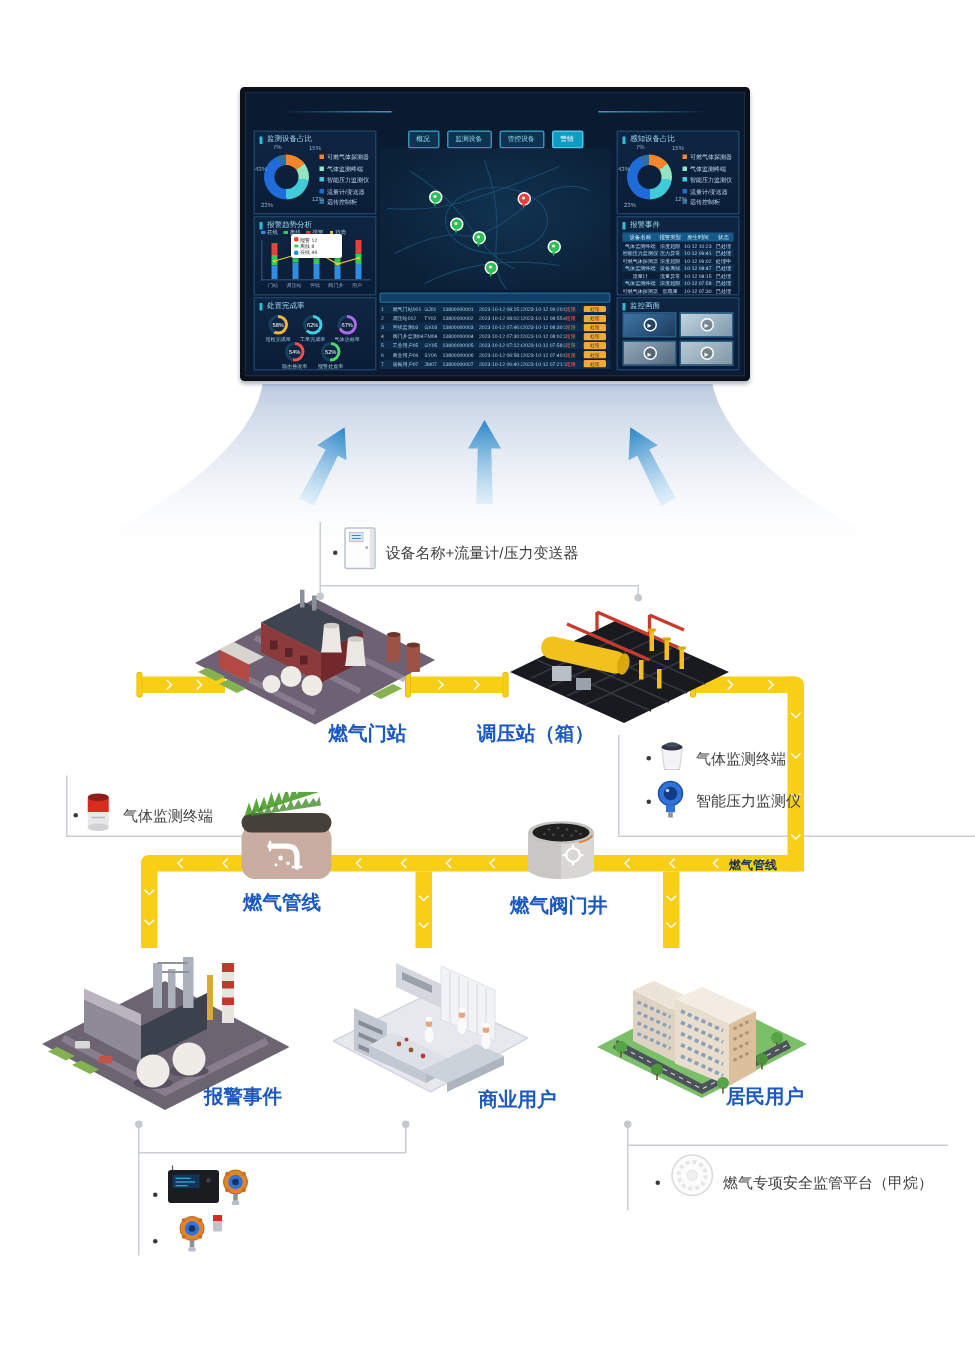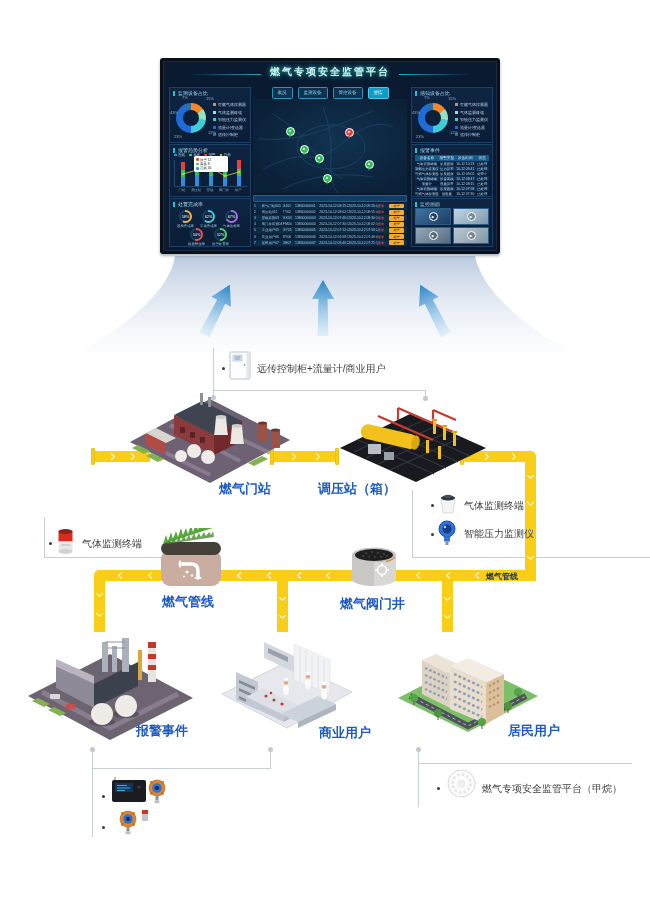--- a/index.html
+++ b/index.html
@@ -120,21 +120,20 @@
       <path d="M0,-26 L-11,-7 L-4.5,-7 L-5.5,30 L5.5,30 L4.5,-7 L11,-7 Z" fill="url(#garr)"></path>
     </g>
     <g transform="translate(372,52) rotate(-27)">
       <path d="M0,-26 L-11,-7 L-4.5,-7 L-5.5,30 L5.5,30 L4.5,-7 L11,-7 Z" fill="url(#garr)"></path>
     </g>
   </svg>
 
   <div id="screen">
     <div class="hdr">
       <span class="hline l"></span>
-      <div class="stitle">燃气专项安全监管平台</div>
       <span class="hline r"></span>
     </div>
 
     <div class="panel" style="left:6px;top:26px;width:80px;height:54px">
       <div class="ptitle">监测设备占比</div>
       <div class="donut" id="donutL" style="background: conic-gradient(rgb(245, 134, 43) 0%, rgb(245, 134, 43) 15%, rgb(147, 228, 193) 15%, rgb(147, 228, 193) 27%, rgb(65, 203, 216) 27%, rgb(65, 203, 216) 50%, rgb(31, 107, 215) 50%, rgb(31, 107, 215) 93%, rgb(47, 111, 158) 93%, rgb(47, 111, 158) 100%);"></div>
       <div class="dlegend" id="legendL">
           <div class="li">
             <div class="sq" style="background: rgb(245, 134, 43);"></div>
             <div class="lt">可燃气体探测器</div>
@@ -516,21 +515,21 @@
   <div class="cdot" style="left:210.5px;top:395px"></div>
   <div class="cdot" style="left:423px;top:396px"></div>
   <span class="bullet" style="left:222px;top:367px"></span>
   <svg class="dev" style="left:229px;top:351px" width="22" height="30" viewBox="0 0 22 30">
     <rect x="1" y="1" width="20" height="27" rx="1.5" fill="#fdfdfd" stroke="#b9c2cc"></rect>
     <rect x="17.5" y="1.5" width="3" height="26" fill="#e3e6ea"></rect>
     <rect x="4" y="4" width="9" height="6" fill="#dbe7f2" stroke="#9fb6c9" stroke-width=".5"></rect>
     <path d="M5.5,6 h6 M5.5,8 h6" stroke="#4a7fb5" stroke-width=".7"></path>
     <circle cx="15.5" cy="14" r=".9" fill="#9aa7b3"></circle>
   </svg>
-  <div class="ctext" style="left:257px;top:362px">远传控制柜+流量计/商业用户</div>
+  <div class="ctext" style="left:257px;top:362px">设备名称+流量计/压力变送器</div>
 
   <div class="pipe" style="left:93px;top:451px;width:57px;height:11px">
     <span class="flange" style="left:-2px"></span>
   <span class="chev right"></span>
       <span class="chev right"></span>
     </div>
   <div class="pipe" style="left:272px;top:451px;width:65px;height:11px">
     <span class="flange" style="left:-2px"></span>
     <span class="flange" style="right:-2px"></span>
   <span class="chev right"></span>
@@ -807,21 +806,21 @@
       </g>
     </svg>
   </div>
 
   <div class="blabel" style="left:219px;top:480px">燃气门站</div>
   <div class="blabel" style="left:318px;top:480px">调压站（箱）</div>
   <div class="blabel" style="left:162px;top:593px">燃气管线</div>
   <div class="blabel" style="left:340px;top:595px">燃气阀门井</div>
   <div class="blabel" style="left:136px;top:722px">报警事件</div>
   <div class="blabel" style="left:319px;top:724px">商业用户</div>
-  <div class="blabel" style="left:508px;top:722px">居民用户</div>
+  <div class="blabel" style="left:484px;top:722px">居民用户</div>
 
   <div class="cline" style="left:44px;top:517px;width:1px;height:41px"></div>
   <div class="cline" style="left:44px;top:557px;width:122px;height:1px"></div>
   <div class="cdot" style="left:163px;top:555px"></div>
   <span class="bullet" style="left:49px;top:542px"></span>
   <svg class="dev" style="left:57px;top:528px" width="17" height="27" viewBox="0 0 17 27">
     <rect x="1.5" y="3.5" width="14" height="10" fill="#d92b1e"></rect>
     <rect x="1.5" y="13.5" width="14" height="10" fill="#e8e8ea"></rect>
     <ellipse cx="8.5" cy="3.5" rx="7" ry="2.5" fill="#8c1f16"></ellipse>
     <ellipse cx="8.5" cy="23.5" rx="7" ry="2.5" fill="#d2d2d4"></ellipse>

